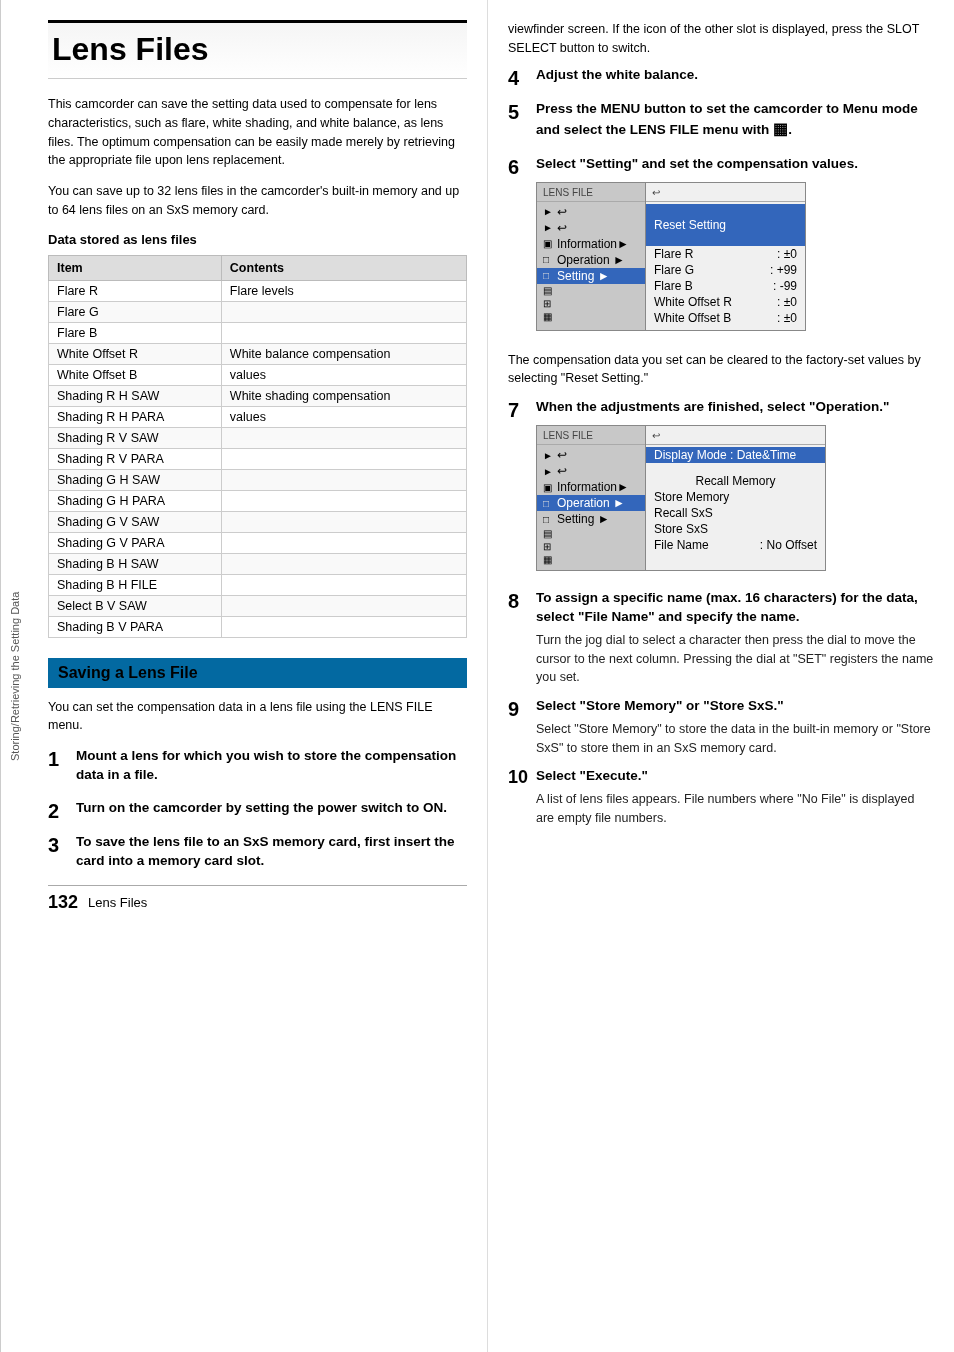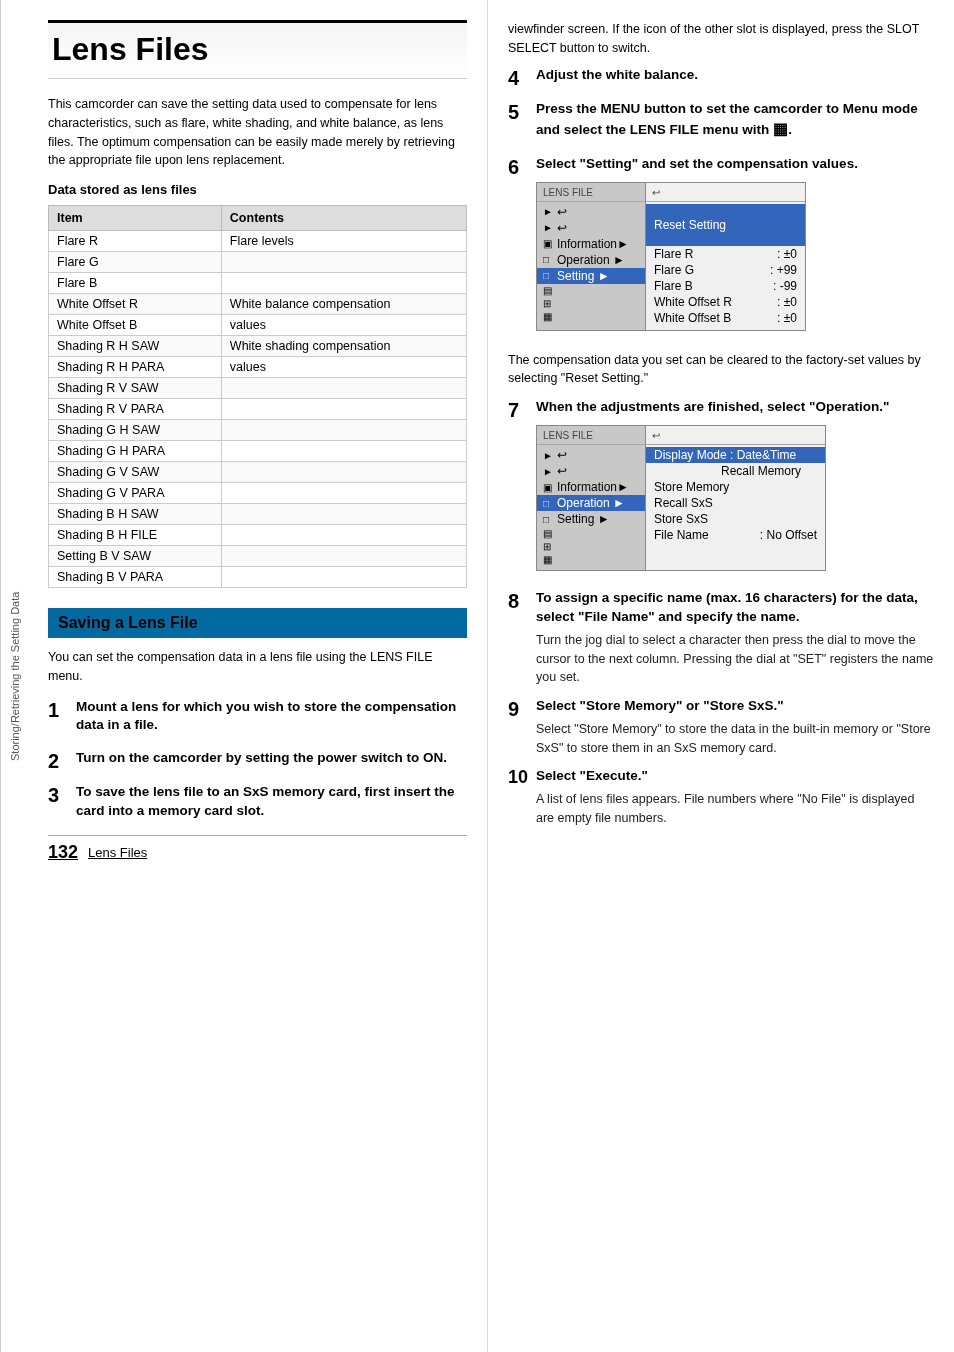--- a/index.html
+++ b/index.html
@@ -111,21 +111,20 @@
     .step-desc {
       font-size: 12.5px;
       line-height: 1.5;
       color: #222;
     }
     .bottom-footer {
       display: flex;
       align-items: center;
       border-top: 1px solid #aaa;
       padding-top: 6px;
-      text-decoration: underline;
     }
     .page-number {
       font-size: 18px;
       font-weight: bold;
       margin-right: 10px;
     }
     .footer-label {
       font-size: 13px;
     }
     .right-column .step-number {
@@ -150,20 +149,21 @@
   <span>Storing/Retrieving the Setting Data</span>
 </div>
 
 <div class="main-content">
 
   <div class="left-column">
 
     <div class="page-title">Lens Files</div>
 
     <p class="intro-text">This camcorder can save the setting data used to compensate for lens characteristics, such as flare, white shading, and white balance, as lens files. The optimum compensation can be easily made merely by retrieving the appropriate file upon lens replacement.</p>
+    <p class="intro-text">You can save up to 32 lens files in the camcorder's built-in memory and up to 64 lens files on an SxS memory card.</p>
 
     <p class="subsection-title">Data stored as lens files</p>
 
     <table class="data-table">
       <thead>
         <tr>
           <th>Item</th>
           <th>Contents</th>
         </tr>
       </thead>
@@ -222,21 +222,21 @@
           </tr>
           <tr>
             <td>Shading B H SAW</td>
             <td></td>
           </tr>
           <tr>
             <td>Shading B H FILE</td>
             <td></td>
           </tr>
           <tr>
-            <td>Setting B V SAW</td>
+            <td>Select B V SAW</td>
             <td></td>
           </tr>
           <tr>
             <td>Shading B V PARA</td>
             <td></td>
           </tr>
         </tbody>
     </table>
 
     <div class="section-box">Saving a Lens File</div>
@@ -396,21 +396,21 @@
               </div>
             <div style="display:flex; align-items:center; padding:1px 6px; font-size:12px;">
                 <span style="width:14px; font-size:10px;">▦</span>
               </div>
           </div>
           <div style="background:#f0f0f0; border:1px solid #888; border-left:none; padding:4px 0; min-width:180px;">
             <div style="font-size:10px; color:#444; padding:0 6px 3px 6px; border-bottom:1px solid #aaa; margin-bottom:2px;">↩</div>
             <div style="display:flex; justify-content:space-between; padding:1px 8px; font-size:12px; background:#3366bb; color:#fff;">
                 <span>Display Mode : Date&amp;Time</span>
               </div>
-            <div style="display:flex; justify-content:flex-end; padding:1px 24px; font-size:12px;">
+            <div style="display:flex; justify-content:center; padding:1px 8px; font-size:12px;margin-top:10px;">
                 <span>Recall Memory</span>
               </div>
             <div style="display:flex; justify-content:space-between; padding:1px 8px; font-size:12px;">
                 <span>Store Memory</span>
               </div>
             <div style="display:flex; justify-content:space-between; padding:1px 8px; font-size:12px;">
                 <span>Recall SxS</span>
               </div>
             <div style="display:flex; justify-content:space-between; padding:1px 8px; font-size:12px;">
                 <span>Store SxS</span>

